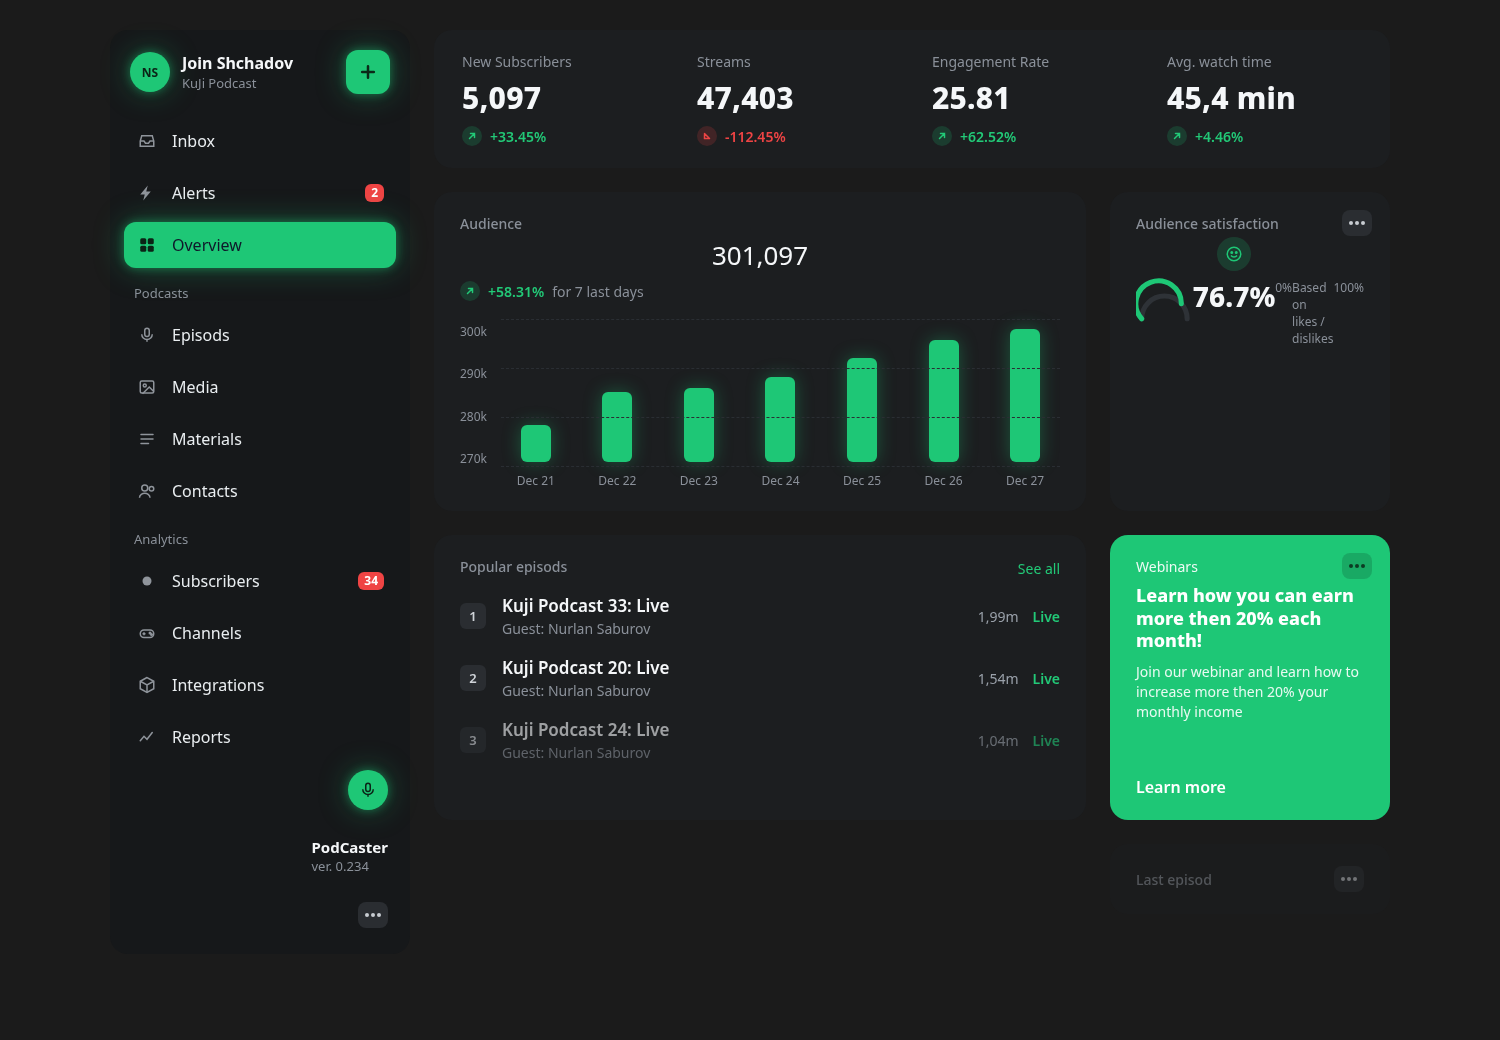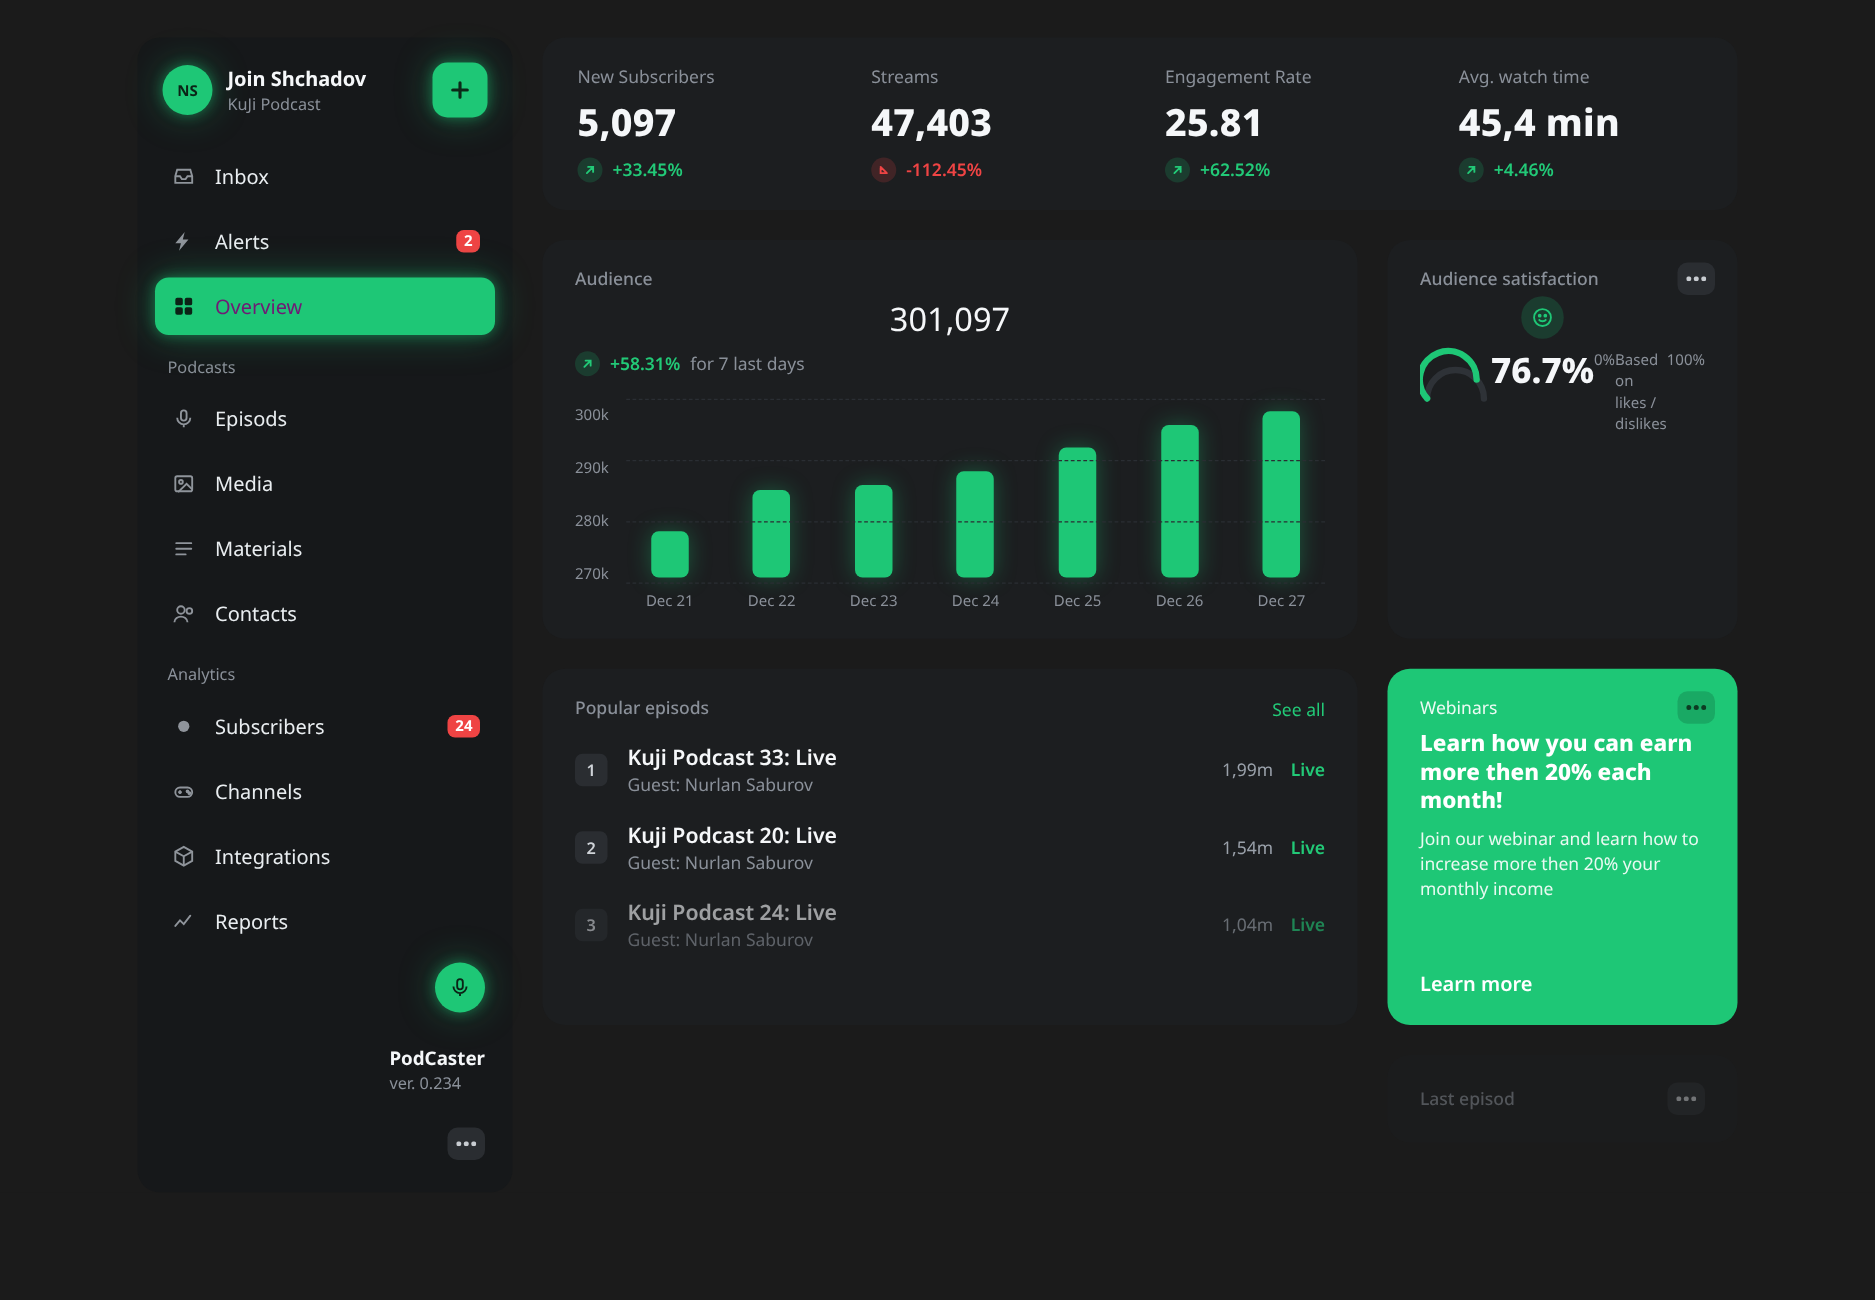--- a/index.html
+++ b/index.html
@@ -60,21 +60,21 @@
   .add-btn svg{stroke:#083; stroke:#0c3; stroke:#0b2a18;}
   .nav{margin-top:14px;display:flex;flex-direction:column;gap:6px;}
   .nav-section-label{font-size:13px;color:var(--muted);padding:10px 10px 4px 10px;}
   .nav-item{
     display:flex;align-items:center;gap:14px;
     padding:12px 12px;border-radius:12px;color:var(--text);
     cursor:pointer;position:relative;
   }
   .nav-item .nicon{width:22px;display:flex;align-items:center;justify-content:center;color:#8f949b;}
   .nav-item .nlabel{font-size:16px;}
-  .nav-item.active{background:var(--green);color:#701a75;box-shadow:var(--green-glow);border-radius:11px;}
+  .nav-item.active{background:var(--green);color:#0f172a;box-shadow:var(--green-glow);}
   .nav-item.active .nicon{color:#0b2316;}
   .badge{
     margin-left:auto;background:var(--badge-red);color:#fff;font-size:12px;font-weight:700;
     border-radius:6px;padding:2px 6px;line-height:14px;
   }
   .sidebar-footer{
     margin-top:auto;display:flex;align-items:flex-end;gap:27px;
     padding:10px 8px;border-radius:12px;flex-direction:column;
   }
   .mic-badge{
@@ -264,21 +264,21 @@
       </div>
 
       <div class="nav-section-label">Analytics</div>
       <div class="nav-item">
         <span class="nicon">
           <svg width="18" height="18" viewBox="0 0 24 24" fill="currentColor">
               <circle cx="12" cy="12" r="6"></circle>
             </svg>
         </span>
         <span class="nlabel">Subscribers</span>
-        <span class="badge">24</span>
+        <span class="badge">34</span>
       </div>
       <div class="nav-item">
         <span class="nicon">
           <svg width="18" height="18" viewBox="0 0 24 24" fill="none" stroke="currentColor" stroke-width="2">
               <rect x="3" y="8" width="18" height="10" rx="5"></rect>
               <path d="M8 11v4M6 13h4"></path>
               <circle cx="16" cy="12" r="1" fill="currentColor"></circle>
               <circle cx="18" cy="14" r="1" fill="currentColor"></circle>
             </svg>
         </span>

